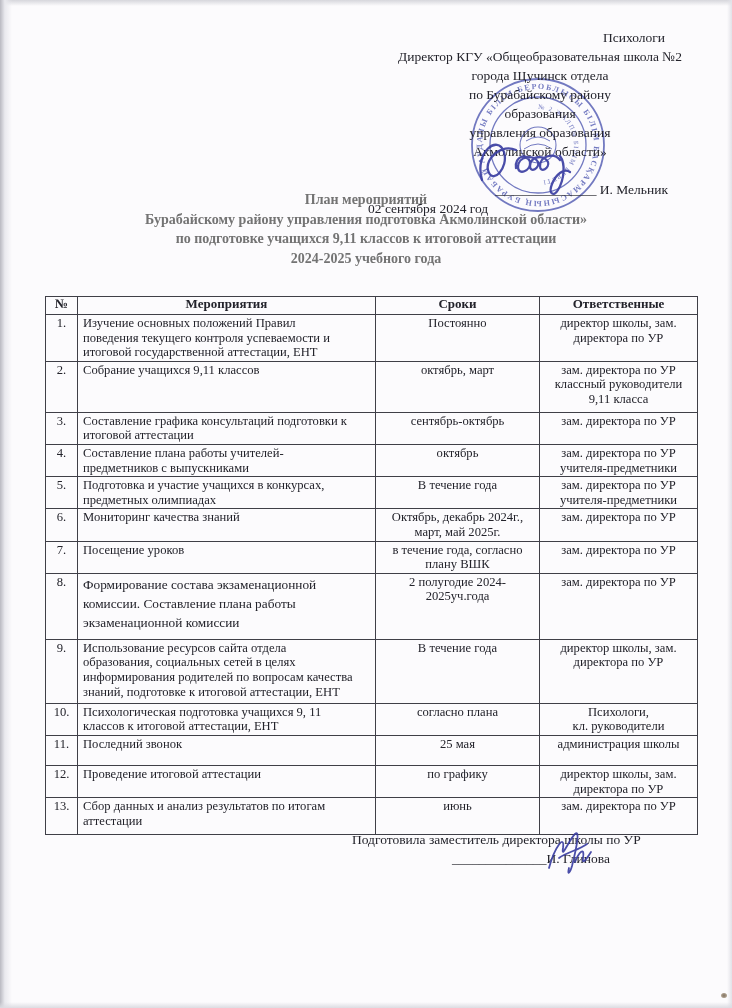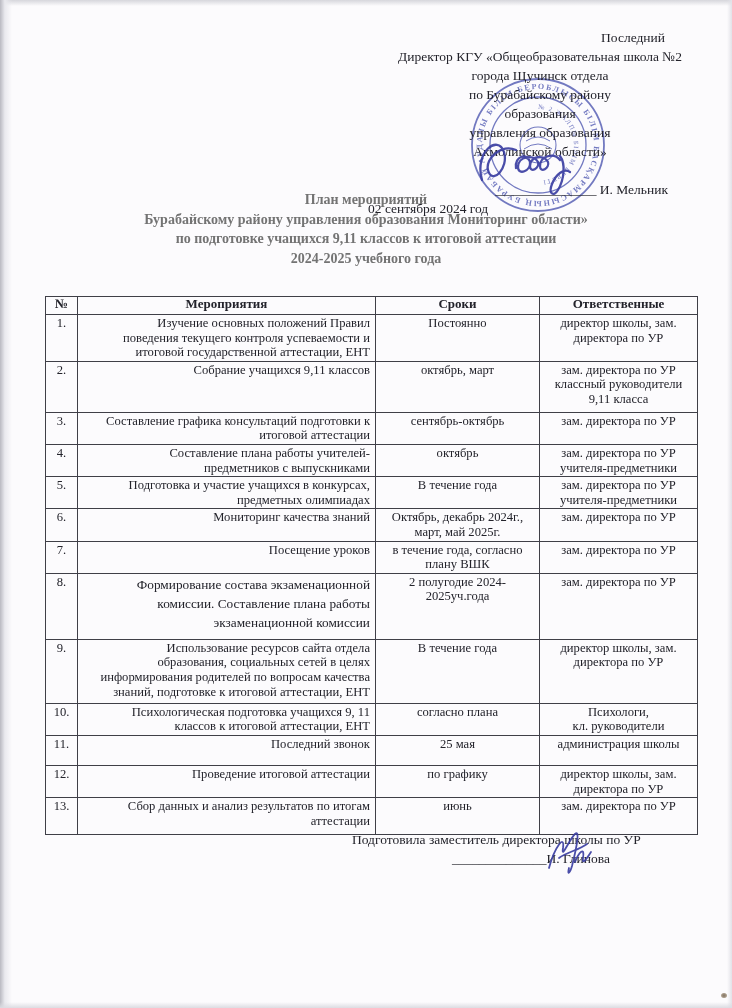--- a/index.html
+++ b/index.html
@@ -43,21 +43,21 @@
     border-collapse:collapse;table-layout:fixed;
     font-size:12.6px;line-height:14.6px;}
   table.plan th,table.plan td{
     border:1.5px solid #3f3f47;
     vertical-align:top;
     padding:1px 5px 1px 5px;
     overflow:hidden;
   }
   table.plan th{font-size:13px;font-weight:bold;text-align:center;padding:0 2px;}
   td.c-num{text-align:center;}
-  td.c-act{text-align:right;padding-left:7px;}
+  td.c-act{text-align:left;padding-left:7px;}
   td.c-term,td.c-resp{text-align:center;}
   .pre{white-space:pre-line;}
   tr.hr{height:18px;}
   tr.r1{height:43px;} tr.r2{height:51px;} tr.r3{height:30px;} tr.r4{height:31px;}
   tr.r5{height:29px;} tr.r6{height:30px;} tr.r7{height:31px;} tr.r8{height:66px;}
   tr.r9{height:64px;} tr.r10{height:29px;} tr.r11{height:30px;} tr.r12{height:29px;margin-top:24px;}
   tr.r13{height:37px;}
   tr.r8 td.c-act{font-size:13.3px;line-height:19px;}
 
   
@@ -98,34 +98,34 @@
 
   <svg class="sig-melnik" viewBox="0 0 150 80">
     <g fill="none" stroke="#3b3fa2" stroke-width="2.3" stroke-linecap="round" opacity="0.92">
       <path d="M14,52 C6,24 30,6 36,24 C41,40 24,58 20,42 C17,30 34,16 48,22"></path>
       <path d="M48,40 C46,28 60,24 62,34 C63,43 50,48 50,39 C50,28 66,26 70,34 C72,40 62,46 62,38 C62,28 76,26 80,34 C82,40 72,46 72,38 C72,28 86,24 92,32"></path>
       <path d="M92,28 C98,36 96,52 90,62 C86,69 80,66 84,56 C88,46 96,40 102,44"></path>
     </g>
   </svg>
 
   <div class="approval">
-    <div class="l-first">Последний</div>
+    <div class="l-first">Психологи</div>
     <div>Директор КГУ «Общеобразовательная школа №2</div>
     <div>города Щучинск отдела</div>
     <div>по Бурабайскому району</div>
     <div>образования</div>
     <div>управления образования</div>
     <div>Акмолинской области»</div>
     <div class="l-sig"><span>_______________</span> <span>И. Мельник</span></div>
     <div class="l-date">02 сентября 2024 год</div>
   </div>
 
   <div class="title-block">
     <div>План мероприятий</div>
-    <div>Бурабайскому району управления образования Мониторинг области»</div>
+    <div>Бурабайскому району управления подготовка Акмолинской области»</div>
     <div>по подготовке учащихся 9,11 классов к итоговой аттестации</div>
     <div>2024-2025 учебного года</div>
   </div>
 
   <table class="plan">
     <colgroup>
       <col style="width:32px">
         <col style="width:298px">
         <col style="width:164px">
         <col style="width:158px">

